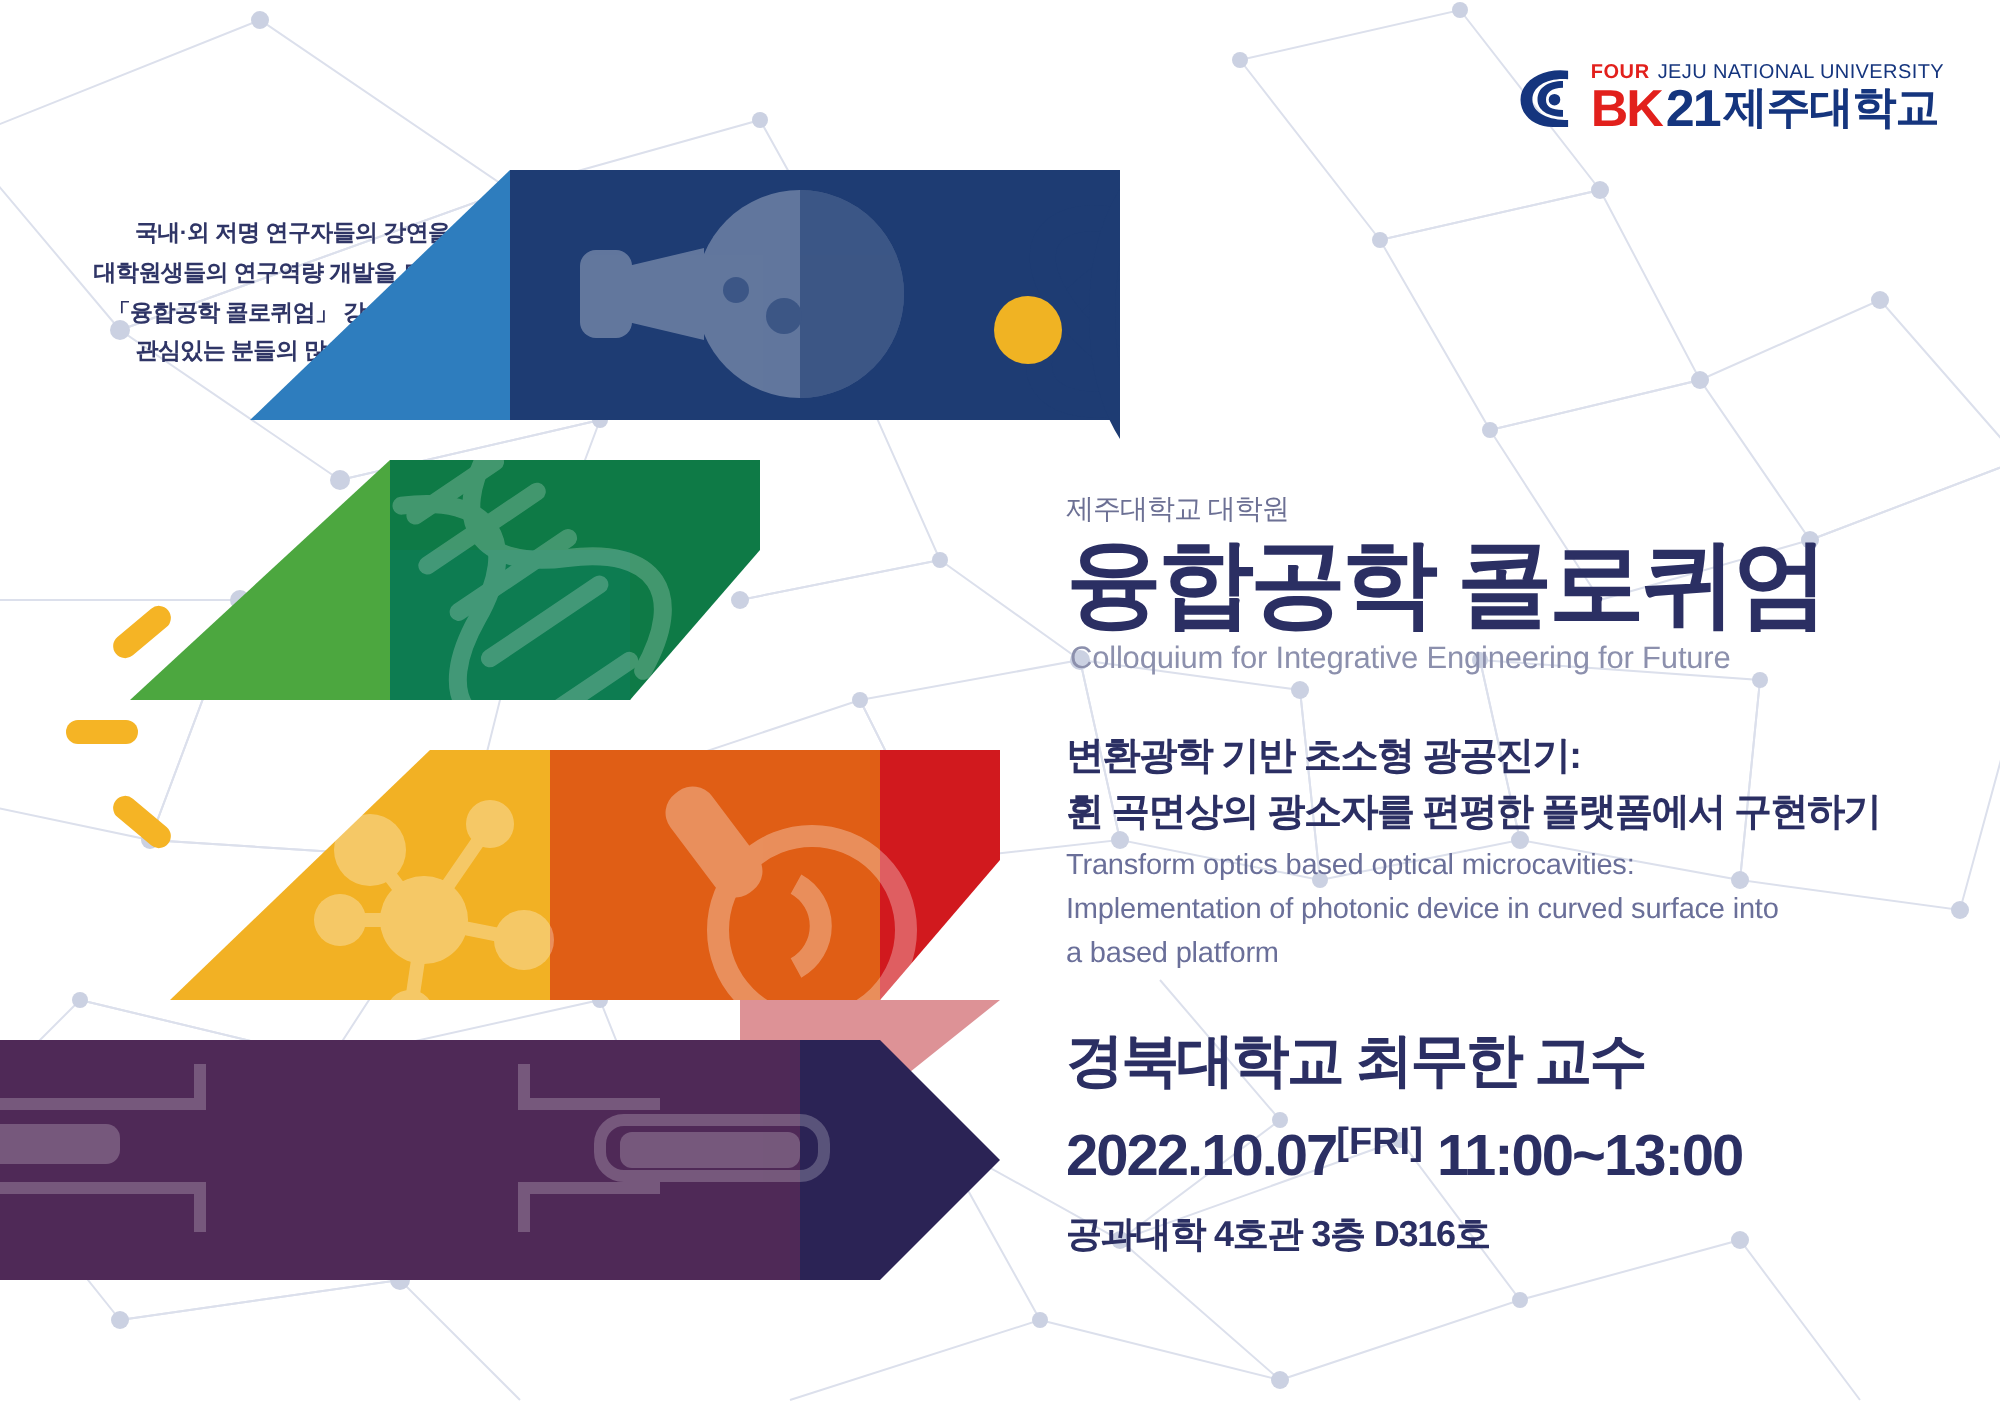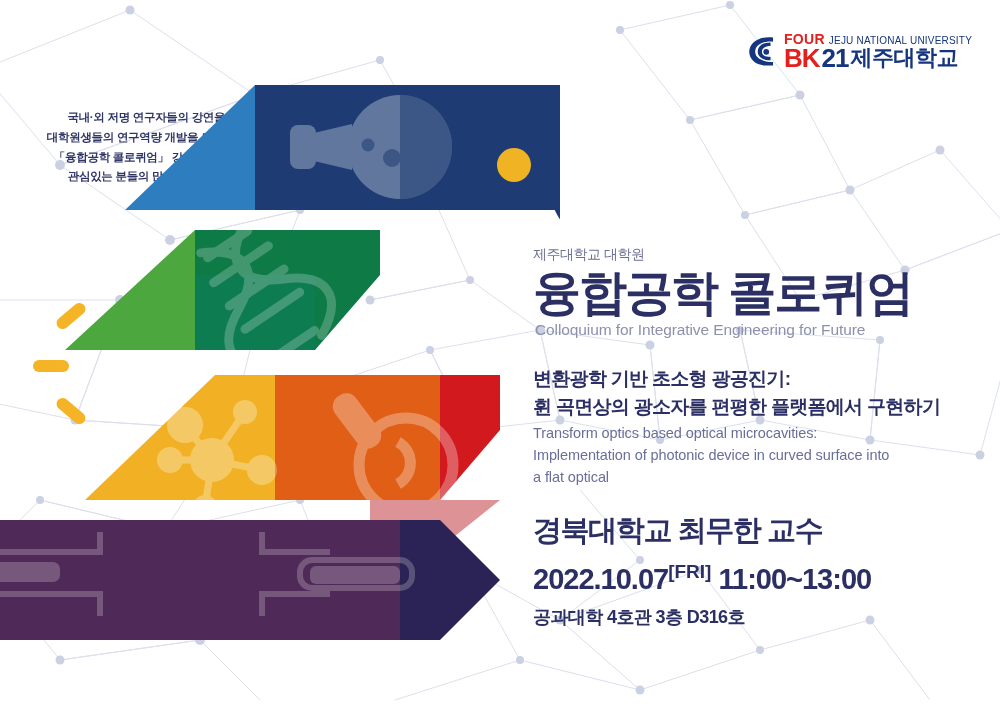--- a/index.html
+++ b/index.html
@@ -29,21 +29,21 @@
     font-size:26px; font-weight:bold; color:#E2201C; letter-spacing:-1px;
     line-height:.95;
   }
   #logo .n21{
     font-size:26px; font-weight:bold; color:#15357E; letter-spacing:-1px;
     line-height:.95;
   }
   #logo .stack{ display:flex; flex-direction:column; line-height:1; }
   #logo .topline{ display:flex; align-items:baseline; gap:4px; }
   #logo .four{
-    font-size:14px;font-weight:bold;color:#E2201C;letter-spacing:.3px;
+    font-size:10px;font-weight:bold;color:#E2201C;letter-spacing:.3px;
   }
   #logo .jnu{
     font-size:10px;font-weight:normal;color:#15357E;letter-spacing:.2px;
   }
   #logo .kor{
     font-size:22px;font-weight:bold;color:#15357E;letter-spacing:-.5px;
     margin-top:1px;
   }
 
   
@@ -341,21 +341,21 @@
     <p class="bigtitle">융합공학 콜로퀴엄</p>
     <p class="eng-sub">Colloquium for Integrative Engineering for Future</p>
 
     <div class="talk-kr">
       <div>변환광학 기반 초소형 광공진기:</div>
       <div>휜 곡면상의 광소자를 편평한 플랫폼에서 구현하기</div>
     </div>
     <div class="talk-en">
       <div>Transform  optics based optical microcavities:</div>
       <div>Implementation of photonic device in curved surface into</div>
-      <div>a flat optical</div>
+      <div>a based platform</div>
     </div>
 
     <p class="speaker">경북대학교 최무한 교수</p>
     <p class="datetime">
       <span>2022.10.07</span><span class="sup">[FRI]</span>
       <span>11:00~13:00</span>
     </p>
     <p class="place">공과대학 4호관 3층 D316호</p>
   </div>
 

